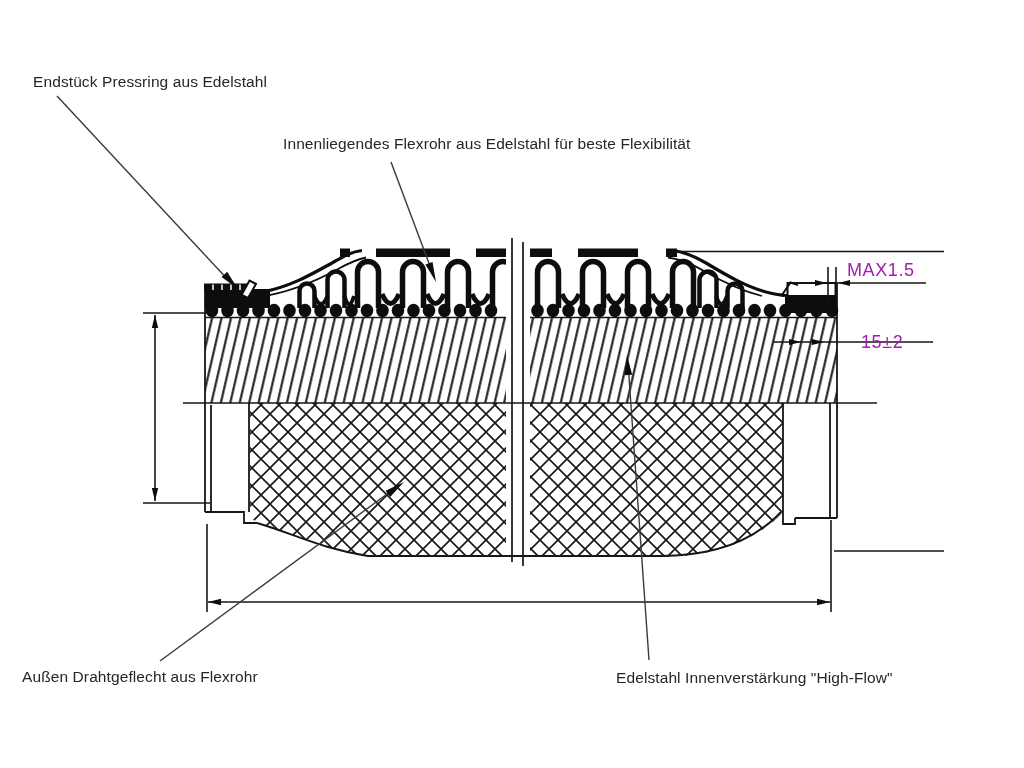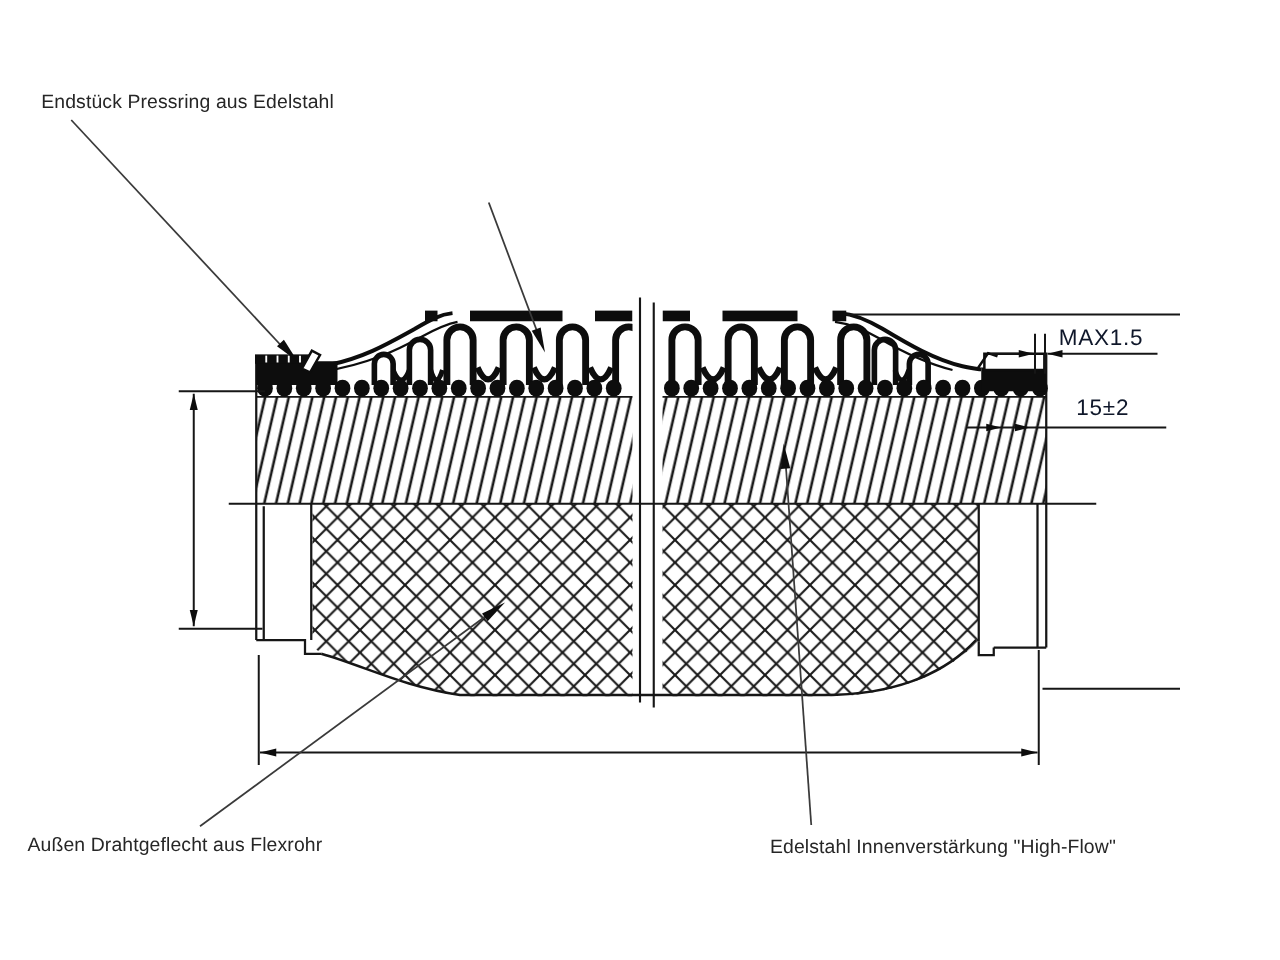--- a/index.html
+++ b/index.html
@@ -6,21 +6,21 @@
   .stage{
     position:relative;width:944px;height:768px;background:#ffffff;
     font-family:"Liberation Sans", sans-serif;overflow:hidden;
   }
   .stage svg{position:absolute;left:0;top:0;}
   .lbl{
     position:absolute;font-size:15.5px;color:#262626;letter-spacing:0.1px;
     white-space:nowrap;
   }
   .dim{
-    position:absolute;font-size:18px;color:#0f172a;letter-spacing:0.6px;
+    position:absolute;font-size:18px;color:#a21caf;letter-spacing:0.6px;
     white-space:nowrap;
   }
 </style>
 </head>
 <body>
 
 <div class="stage">
 
   <svg width="1024" height="768" viewBox="0 0 1024 768">
     <defs>
@@ -196,21 +196,22 @@
         <polygon points="0,0 -13,3.2 -13,-3.2" transform="translate(830,602) rotate(0)"></polygon>
         <polygon points="0,0 -12,3 -12,-3" transform="translate(827,283) rotate(0)"></polygon>
         <polygon points="0,0 -12,3 -12,-3" transform="translate(838,283) rotate(180)"></polygon>
         <polygon points="0,0 -12,3 -12,-3" transform="translate(801,342) rotate(0)"></polygon>
         <polygon points="0,0 -12,3 -12,-3" transform="translate(824,342) rotate(0)"></polygon>
       </g>
   </svg>
 
   <div class="lbl" style="left:33px;top:73px">Endstück Pressring aus Edelstahl</div>
 
+  <div class="lbl" style="left:283px;top:135px">Innenliegendes Flexrohr aus Edelstahl für beste Flexibilität</div>
 
   <div class="lbl" style="left:22px;top:668px">Außen Drahtgeflecht aus Flexrohr</div>
 
   <div class="lbl" style="left:616px;top:669px">Edelstahl Innenverstärkung "High-Flow"</div>
 
   <div class="dim" style="left:847px;top:260px">MAX1.5</div>
 
-  <div class="dim" style="left:861px;top:316px">15±2</div>
+  <div class="dim" style="left:861px;top:332px">15±2</div>
 </div>
 
 </body></html>

